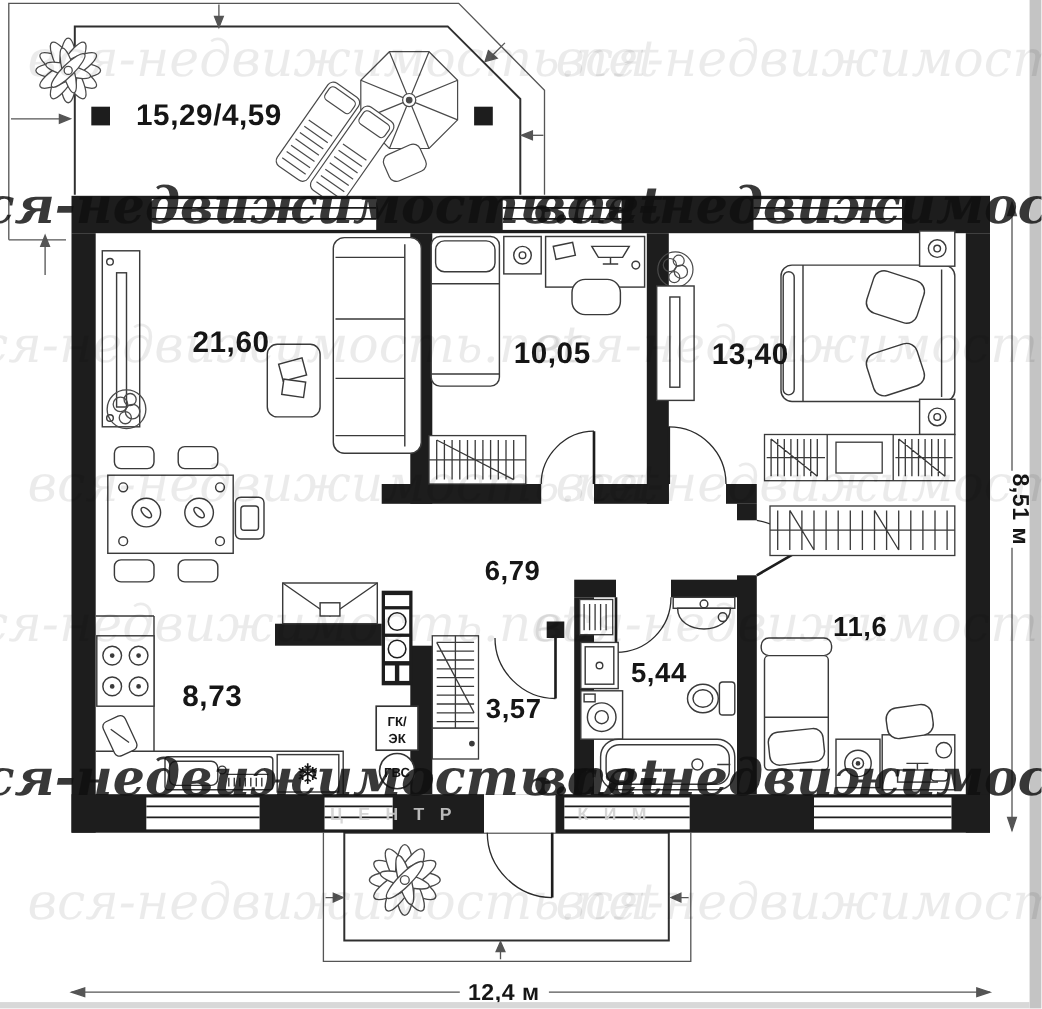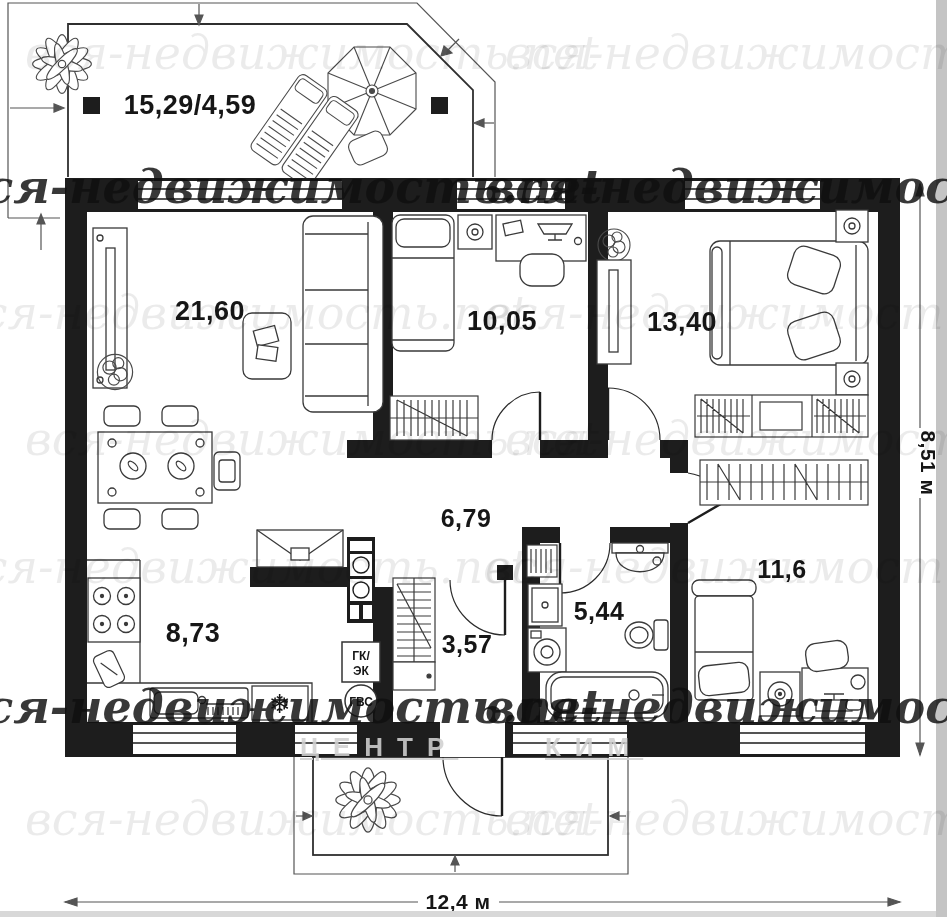--- a/index.html
+++ b/index.html
@@ -9,22 +9,22 @@
   svg text{font-family:"Liberation Sans",sans-serif;fill:#161616;font-weight:600;letter-spacing:.5px;}
   .room-lbl{font-size:27px;}
   .room-lbl-sm{font-size:25px;}
   .tech-lbl{font-size:12px;font-weight:600;letter-spacing:0;}
   .dim-lbl{font-size:21px;font-weight:600;}
   .wm{position:absolute;font-family:"DejaVu Serif",serif;font-style:italic;font-size:46px;
       white-space:nowrap;line-height:1;pointer-events:none;}
   .wm-light{color:rgba(0,0,0,0.078);}
   .wm-dark{color:rgba(16,16,16,0.83);font-weight:bold;}
   .wm-caps{position:absolute;font-family:"Liberation Sans",sans-serif;font-weight:bold;
-      font-size:26px;letter-spacing:14px;color:rgba(208,208,208,0.88);
-      white-space:nowrap;pointer-events:none;text-decoration:underline;}
+      font-size:16px;letter-spacing:14px;color:rgba(208,208,208,0.88);
+      white-space:nowrap;pointer-events:none;}
 </style>
 </head>
 <body>
 
 <div class="stage">
 <svg width="947" height="917" viewBox="0 0 947 917">
   <defs>
     <g id="plantBig" stroke="#4a4a4a" stroke-width="1.1" fill="#ffffff">
       <ellipse rx="28" ry="7.5"></ellipse>
           <ellipse rx="28" ry="7.5" transform="rotate(30)"></ellipse>
@@ -423,14 +423,14 @@
 <div class="wm wm-light" style="left:485px;top:290px">вся-недвижимость.net</div>
 <div class="wm wm-light" style="left:25px;top:416px">вся-недвижимость.net</div>
 <div class="wm wm-light" style="left:505px;top:416px">вся-недвижимость.net</div>
 <div class="wm wm-light" style="left:-45px;top:544px">вся-недвижимость.net</div>
 <div class="wm wm-light" style="left:485px;top:544px">вся-недвижимость.net</div>
 <div class="wm wm-dark" style="left:-45px;top:684px">вся-недвижимость.net</div>
 <div class="wm wm-dark" style="left:485px;top:684px">вся-недвижимость.net</div>
 <div class="wm wm-light" style="left:25px;top:796px">вся-недвижимость.net</div>
 <div class="wm wm-light" style="left:505px;top:796px">вся-недвижимость.net</div>
 <div class="wm-caps" style="left:300px;top:732px">ЦЕНТР</div>
-<div class="wm-caps" style="left:545px;top:732px">КИМ</div>
+<div class="wm-caps" style="left:525px;top:732px">КИМ</div>
 </div>
 
 </body></html>

